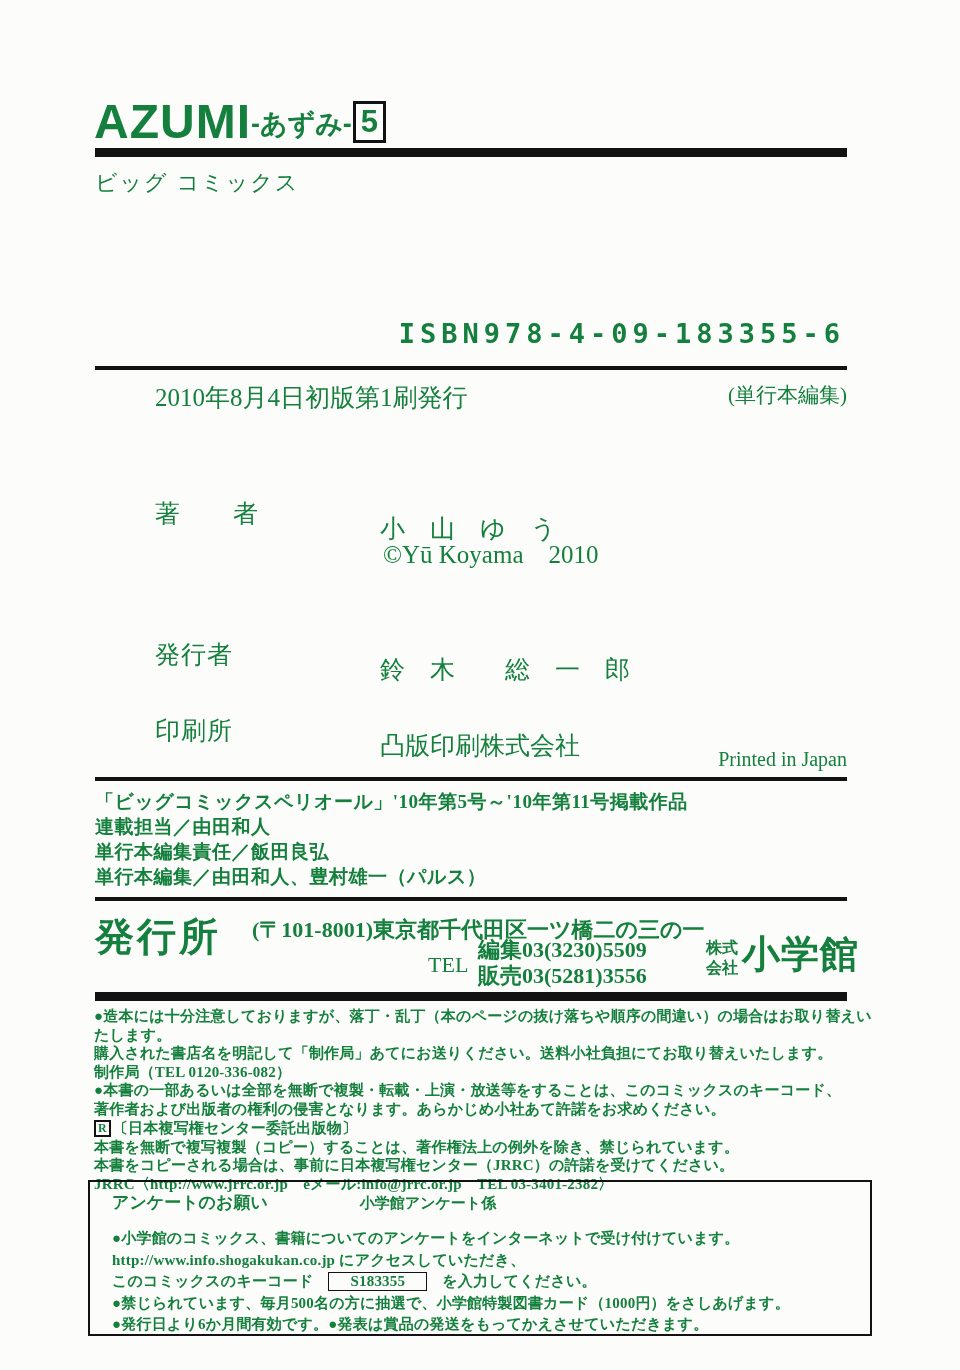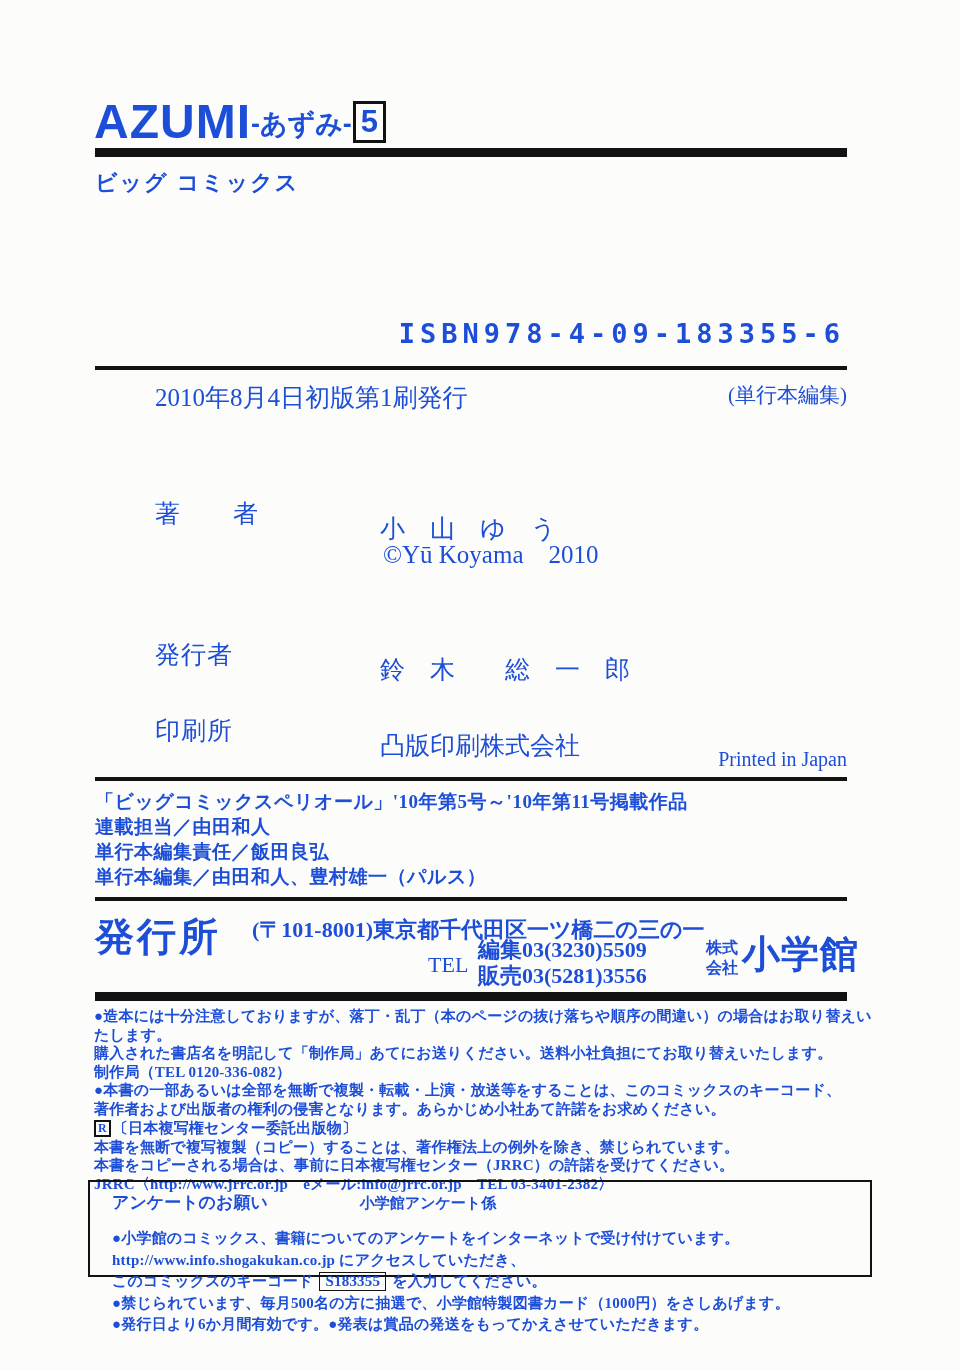--- a/index.html
+++ b/index.html
@@ -1,36 +1,36 @@
 <!DOCTYPE html>
 <html><head>
 <meta charset="utf-8">
 <style>
   * { margin:0; padding:0; box-sizing:border-box; }
   html,body { background:#e9e9e7; }
   .page {
     position:relative; width:960px; height:1370px; margin:0 auto;
-    background:#fcfcfa; color:#1d4ed8; overflow:hidden;
+    background:#fcfcfa; color:#15803d; overflow:hidden;
     font-family:"Liberation Serif","DejaVu Serif",serif;
   }
   .rule { position:absolute; left:95px; width:752px; background:#121212; }
   .rule-1 { top:148px; height:9px; }
   .rule-2 { top:366px; height:4px; }
   .rule-3 { top:777px; height:4px; }
   .rule-4 { top:897px; height:4px; }
   .rule-5 { top:992px; height:9px; }
 
   .title-row { position:absolute; left:94px; top:94px; white-space:nowrap;
     font-family:"Liberation Sans","DejaVu Sans",sans-serif; font-weight:bold; }
   .t-main { font-size:48px; letter-spacing:1px; }
   .t-sub  { font-size:27px; position:relative; top:-5px; }
   .t-vol  { display:inline-block; font-size:31px; border:3px solid #121212;
             padding:0 5px; line-height:36px; position:relative; top:-6px; margin-left:1px; }
 
-  .imprint { position:absolute; left:95px; top:168px; font-size:22px; font-weight:bold;
+  .imprint { position:absolute; left:95px; top:168px; font-size:22px; font-weight:normal;
     font-family:"Liberation Sans","DejaVu Sans",sans-serif; letter-spacing:2px; }
 
   .isbn { position:absolute; left:93px; top:318px; width:752px; text-align:right;
     font-family:"DejaVu Sans Mono",monospace; font-size:27px; font-weight:bold;
     letter-spacing:5px; }
 
   .edition-date { position:absolute; left:155px; top:381px; font-size:25px; }
   .seal-note { position:absolute; left:95px; top:381px; width:752px; text-align:right;
     font-size:21px; }
 
@@ -57,30 +57,30 @@
     font-weight:bold; line-height:20px; }
   .pub-company-name { position:absolute; left:742px; top:929px; font-size:38px;
     font-weight:bold; letter-spacing:1px;
     font-family:"Liberation Sans","DejaVu Sans",sans-serif; }
 
   .legal { position:absolute; left:94px; top:1007px; width:790px; font-size:15px;
     font-weight:bold; line-height:18.6px; letter-spacing:0.2px; }
   .boxed-r { display:inline-block; border:2px solid #121212; font-size:12px;
     line-height:13px; padding:0 2px; margin-right:2px; position:relative; top:-1px; }
 
-  .survey-box { position:absolute; left:88px; top:1180px; width:784px; height:97px;
+  .survey-box { position:absolute; left:88px; top:1180px; width:784px; height:156px;
     border:2px solid #121212; padding:9px 22px 0 22px; }
   .survey-header { margin-bottom:14px; }
   .survey-heading { font-size:17px; font-weight:bold;
     font-family:"Liberation Sans","DejaVu Sans",sans-serif; }
   .survey-heading-right { font-size:15px; font-weight:bold; margin-left:88px;
     font-family:"Liberation Sans","DejaVu Sans",sans-serif; }
   .survey-line { font-size:15px; font-weight:bold; line-height:21.5px; letter-spacing:0.2px; }
-  .key-code { display:inline-block; border:1.5px solid #121212; padding:0 5px;
-    margin:0 6px; line-height:17px; }
+  .key-code { display:inline-block; border:1.5px solid #121212; padding:0 21px;
+    margin:0 15px; line-height:17px; }
 </style>
 </head>
 <body>
 
 <div class="page">
 
   <div class="title-row">
     <span class="t-main">AZUMI</span><span class="t-sub">-あずみ-</span><span class="t-vol">5</span>
   </div>
   <div class="rule rule-1"></div>

